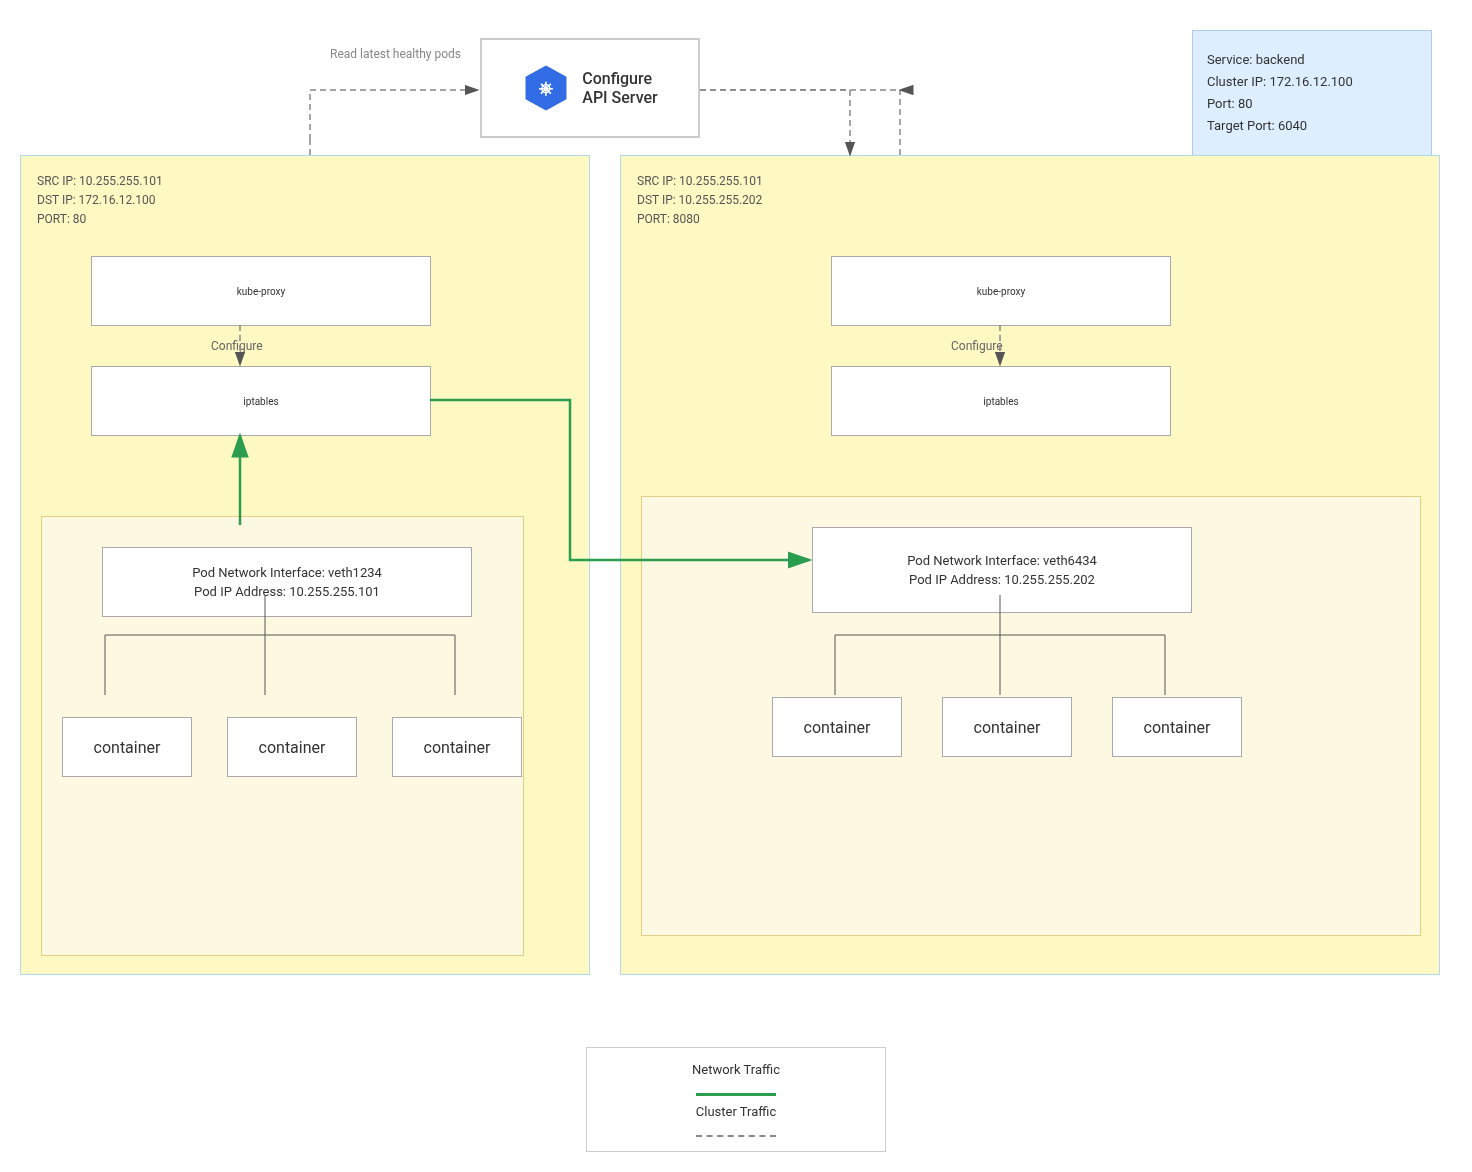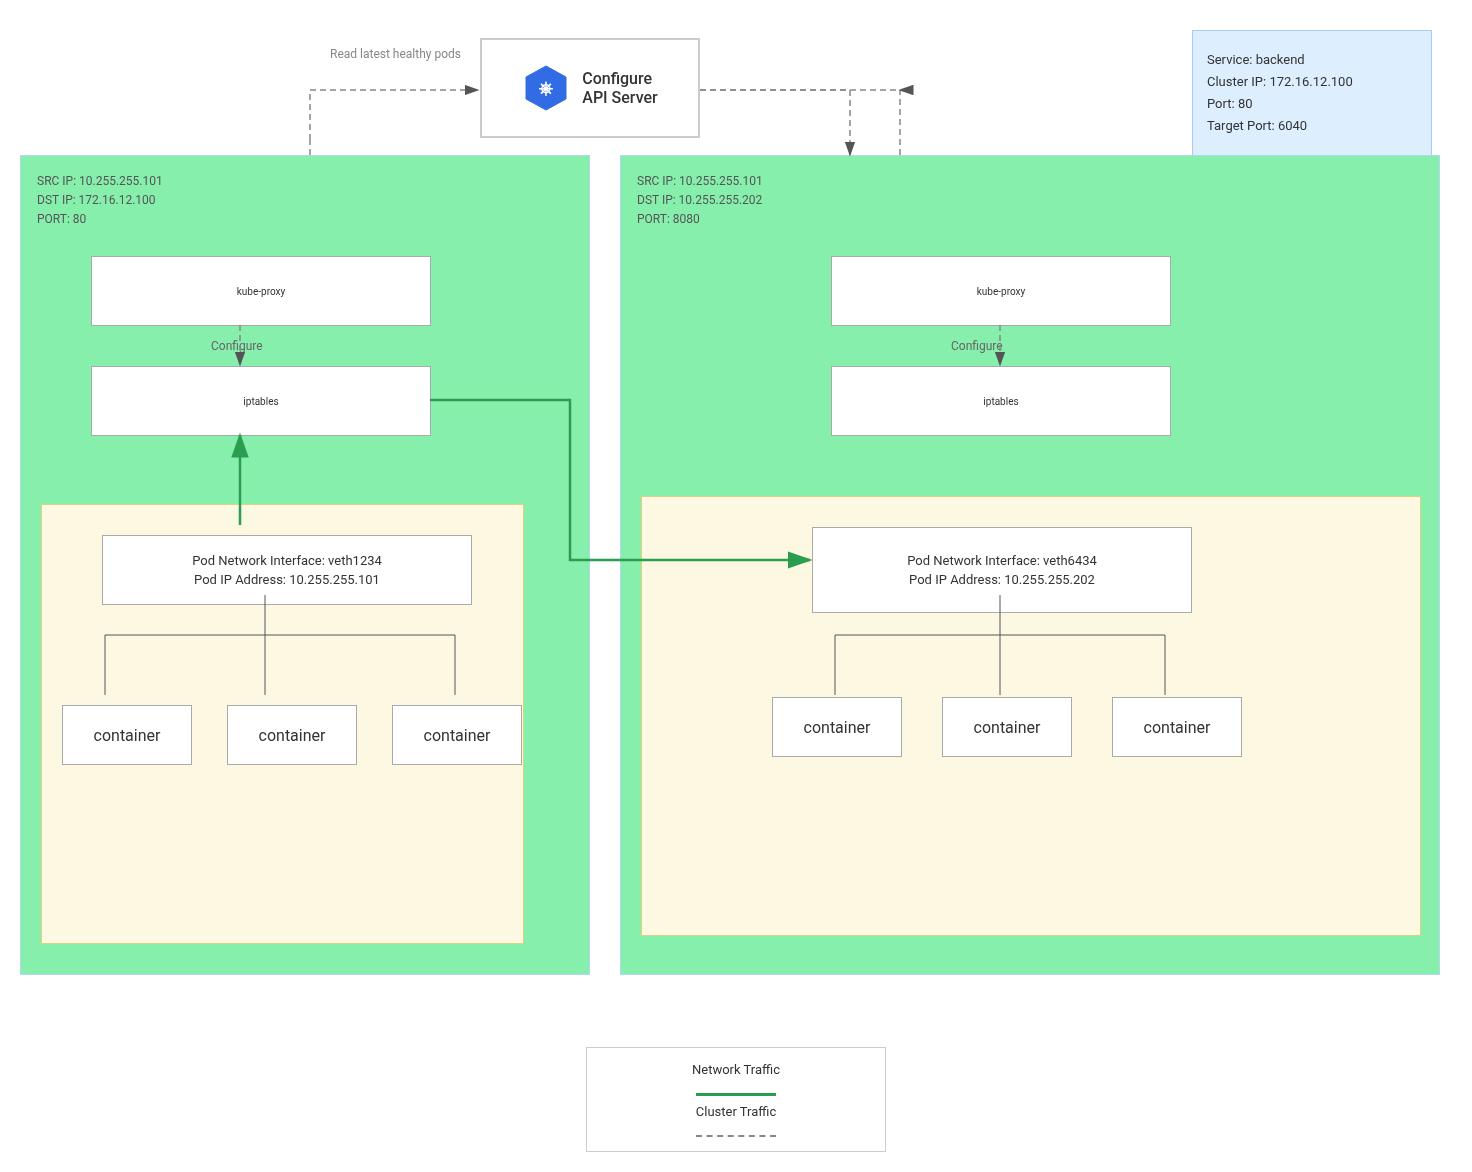--- a/index.html
+++ b/index.html
@@ -50,21 +50,21 @@
       border: 1px solid #aaccee;
       padding: 18px 14px;
       font-size: 13px;
       line-height: 1.7;
     }
 
     
     .node-panel {
       position: absolute;
       top: 155px;
-      background: #86efac;
+      background: #fef9c3;
       border: 1px solid #b0d8f0;
     }
     .node-panel-left {
       left: 20px;
       width: 570px;
       height: 820px;
     }
     .node-panel-right {
       left: 620px;
       width: 820px;
@@ -207,21 +207,21 @@
     </div>
 
     <div class="configure-label" style="top:183px; left:190px;">
       <span>Configure</span>
     </div>
 
     <div class="comp-box" style="top:210px; left:70px; width:340px; height:70px;">
       <span>iptables</span>
     </div>
 
-    <div class="pod-area" style="top:348px; left:20px; width:483px; height:440px;">
+    <div class="pod-area" style="top:360px; left:20px; width:483px; height:440px;">
 
       <div class="pod-iface-box" style="top:30px; left:60px; width:370px; height:70px;">
         Pod Network Interface: veth1234<br>Pod IP Address: 10.255.255.101
       </div>
 
       <div class="container-box" style="top:200px; left:20px; width:130px; height:60px;">
         <span>container</span>
       </div>
       <div class="container-box" style="top:200px; left:185px; width:130px; height:60px;">
         <span>container</span>

